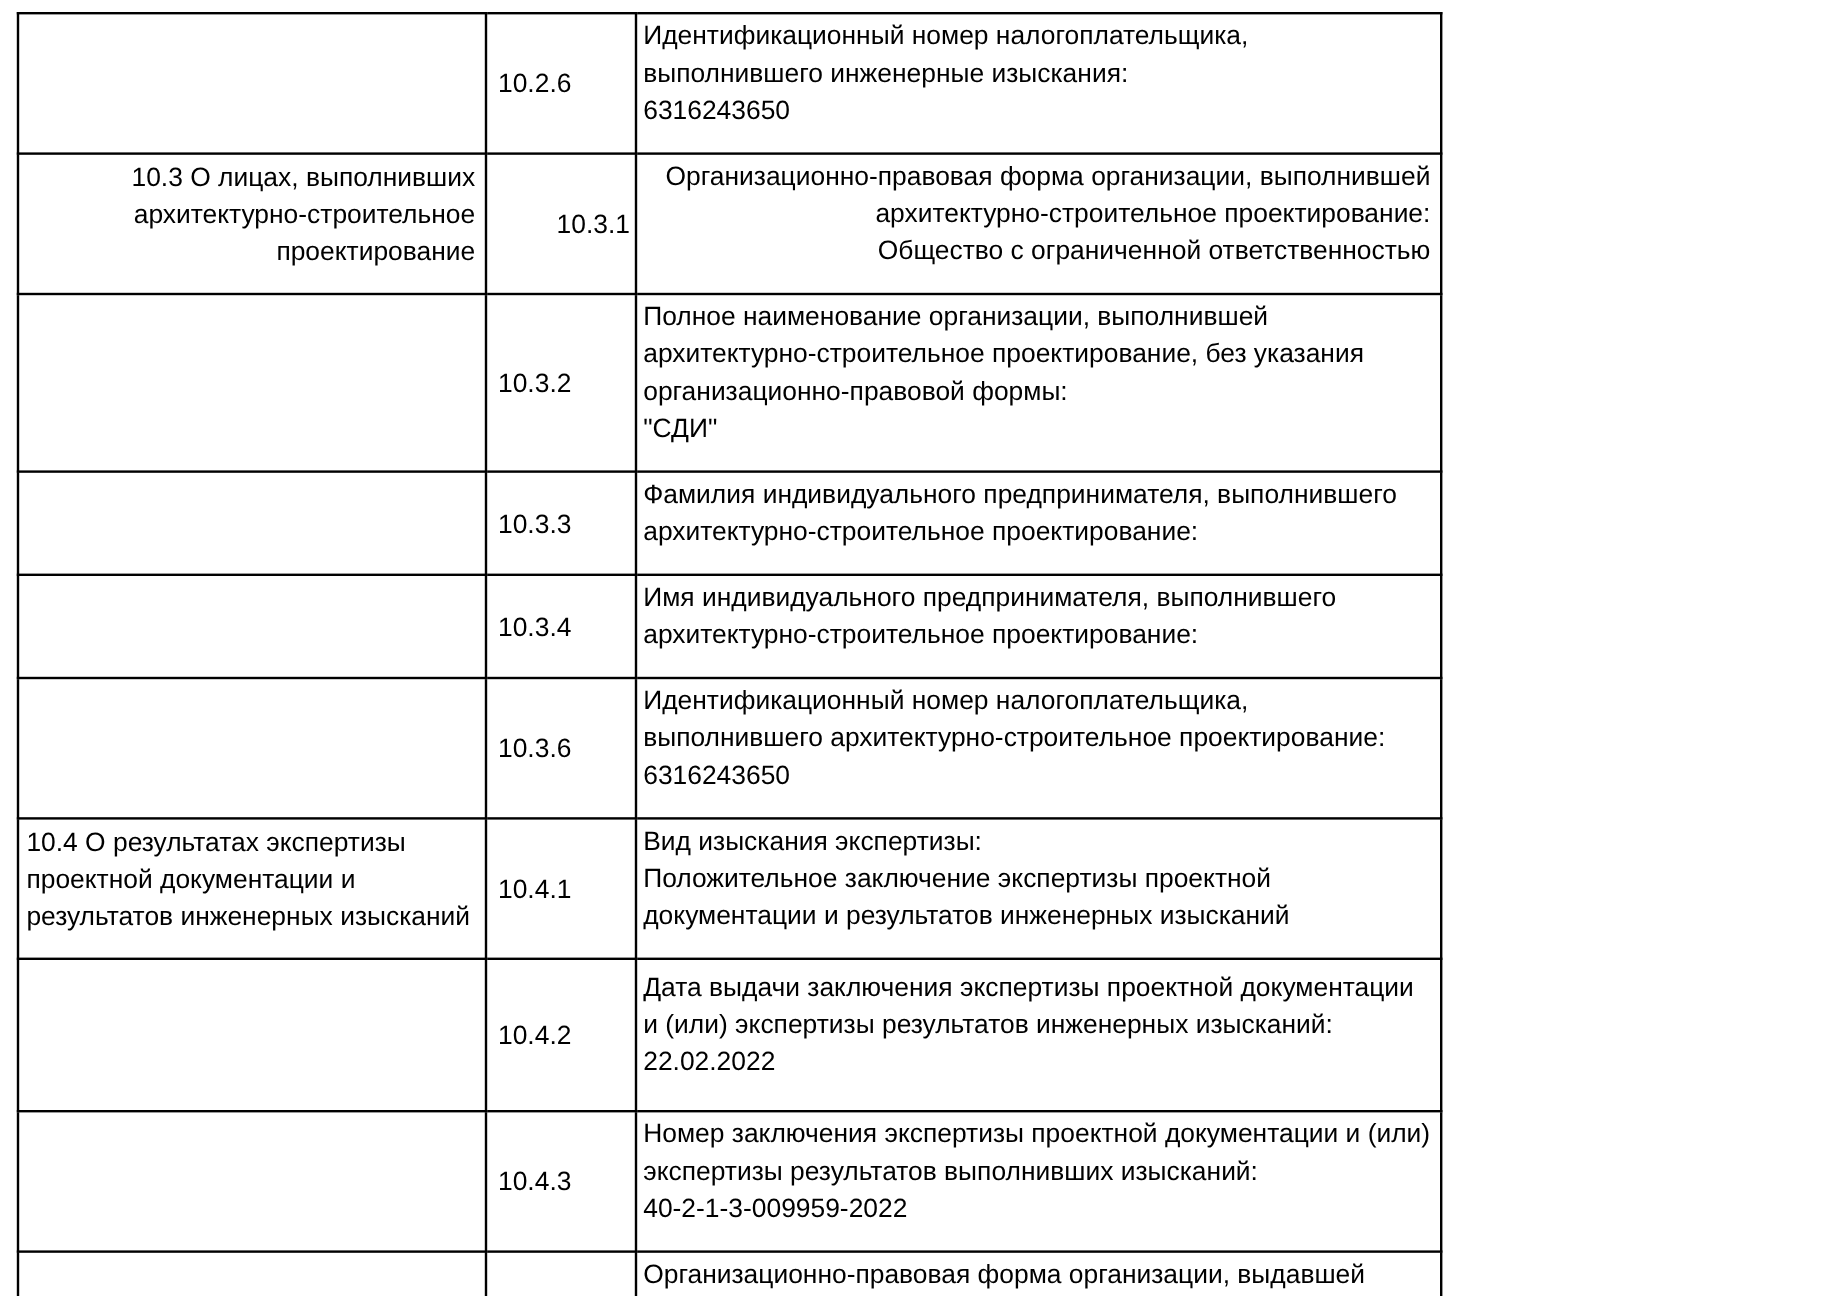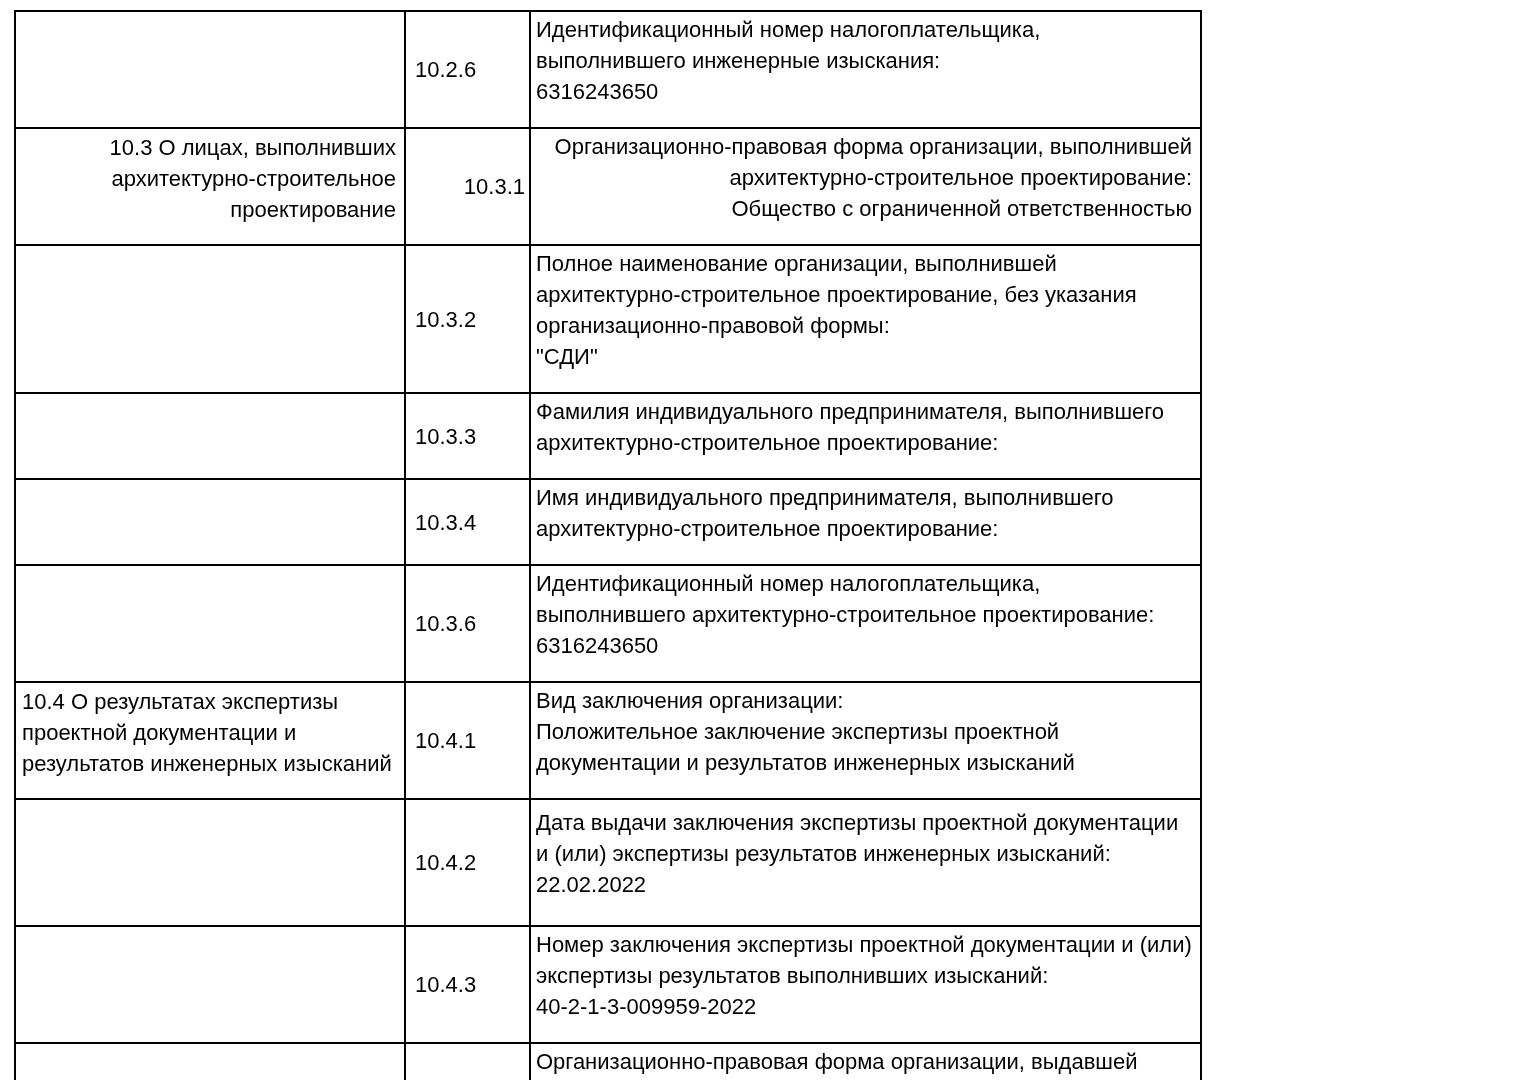--- a/index.html
+++ b/index.html
@@ -120,21 +120,21 @@
     <td class="c-content">
       <div class="field-label">Идентификационный номер налогоплательщика, выполнившего архитектурно-строительное проектирование:</div>
       <div class="field-value">6316243650</div>
     </td>
   </tr>
 
   <tr>
     <td class="c-section">10.4 О результатах экспертизы проектной документации и результатов инженерных изысканий</td>
     <td class="c-num">10.4.1</td>
     <td class="c-content">
-      <div class="field-label">Вид заключения организации:</div>
+      <div class="field-label">Вид изыскания экспертизы:</div>
       <div class="field-value">Положительное заключение экспертизы проектной документации и результатов инженерных изысканий</div>
     </td>
   </tr>
 
   <tr>
     <td class="c-section"></td>
     <td class="c-num">10.4.2</td>
     <td class="c-content">
       <div class="field-label">Дата выдачи заключения экспертизы проектной документации и (или) экспертизы результатов инженерных изысканий:</div>
       <div class="field-value">22.02.2022</div>

